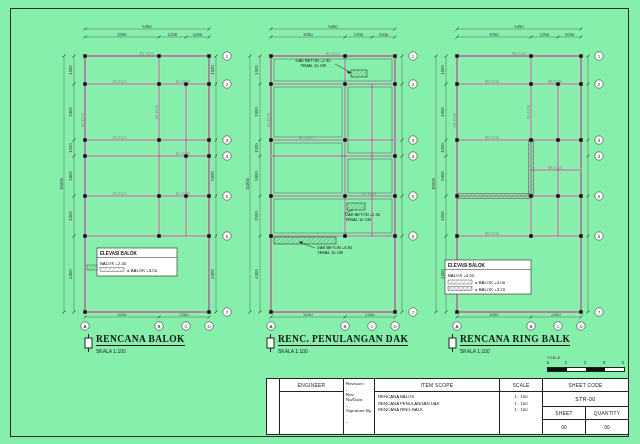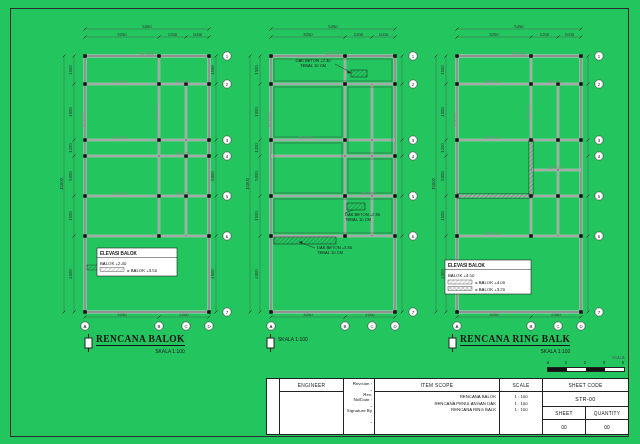--- a/index.html
+++ b/index.html
@@ -1,17 +1,17 @@
 <!DOCTYPE html>
 <html><head>
 <meta charset="utf-8">
 <style>
   html,body{margin:0;padding:0;width:640px;height:444px;background:#fff;overflow:hidden;
     font-family:"Liberation Sans",sans-serif;}
-  .canvas{position:absolute;inset:0;background:#22c55e;outline:1px solid #c9c9c9;text-align:right;}
+  .canvas{position:absolute;inset:0;background:#86efac;outline:1px solid #c9c9c9;}
   .frame{position:absolute;left:10px;top:8px;width:617px;height:427px;border:1.5px solid #2b2b2b;}
   .plan-svg{position:absolute;width:178px;height:312px;}
   #plan1{left:57px;top:20px;} #plan2{left:243px;top:20px;} #plan3{left:429px;top:20px;}
   
   .dl{stroke:#555;stroke-width:.45;fill:none}
   .tk{stroke:#222;stroke-width:.7;fill:none}
   .wallT{fill:none;stroke:#cdcdcd;stroke-width:3}
   .wallL{fill:none;stroke:#2a2a2a;stroke-width:.7}
   .bmT{stroke:#d4d4d4;stroke-width:2.4;fill:none}
   .bmL{stroke:#2a2a2a;stroke-width:.5;fill:none}
@@ -465,20 +465,21 @@
       <div class="pt-main">RENCANA BALOK</div>
       <div class="pt-skala">SKALA 1:100</div>
     </div>
   </div>
   <div class="plan-title" style="left:266px">
     <svg width="9" height="18">
       <line x1="4.5" y1="0" x2="4.5" y2="18" stroke="#222" stroke-width="1"></line>
       <rect x="1" y="4" width="7" height="10" fill="#fff" stroke="#222" stroke-width="1"></rect>
     </svg>
     <div>
+      <div class="pt-main">RENC. PENULANGAN DAK</div>
       <div class="pt-skala">SKALA 1:100</div>
     </div>
   </div>
   <div class="plan-title" style="left:448px">
     <svg width="9" height="18">
       <line x1="4.5" y1="0" x2="4.5" y2="18" stroke="#222" stroke-width="1"></line>
       <rect x="1" y="4" width="7" height="10" fill="#fff" stroke="#222" stroke-width="1"></rect>
     </svg>
     <div>
       <div class="pt-main">RENCANA RING BALK</div>

